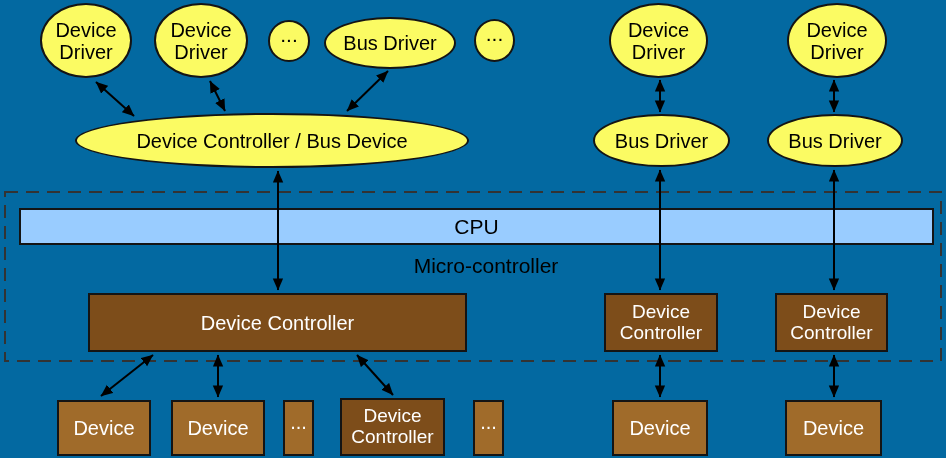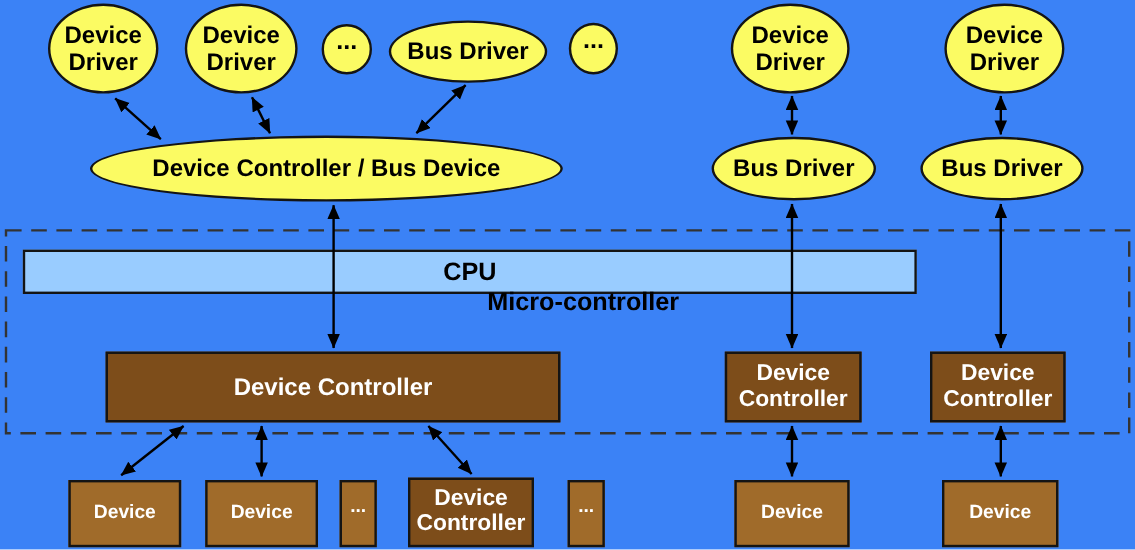--- a/index.html
+++ b/index.html
@@ -1,24 +1,23 @@
 <!DOCTYPE html>
 <html style="--driver-yellow: #FBFB63; --cpu-blue: #99CCFF; --controller-brown: #7D4D1A; --device-brown: #A06B2A; --outline: #141414; --arrow-black: #000000; --dash-gray: #333333; --box-text-white: #FFFFFF;"><head>
 <meta charset="utf-8">
 <style>
   html, body { margin: 0; padding: 0; background: #ffffff; }
   * { box-sizing: border-box; }
   .canvas {
     position: relative;
     width: 946px;
     height: 458px;
-    background: #3b82f6;
+    background: #0369a1;
     font-family: "Liberation Sans", sans-serif;
     overflow: hidden;
-    font-weight: bold;
   }
   .node {
     position: absolute;
     display: flex;
     align-items: center;
     justify-content: center;
     text-align: center;
     color: #000;
     z-index: 1;
     line-height: 1.1;
@@ -39,21 +38,21 @@
     background: var(--controller-brown, #7D4D1A);
     border: 2px solid var(--outline, #111);
     color: var(--box-text-white, #fff);
     font-size: 20px;
   }
   .ctrl-box.two-line { font-size: 19px; }
   .dev-box {
     background: var(--device-brown, #A06B2A);
     border: 2px solid var(--outline, #111);
     color: var(--box-text-white, #fff);
-    font-size: 16px;
+    font-size: 20px;
   }
   .plain-label {
     font-size: 21px;
     color: #000;
   }
   .dots-raise { position: relative; top: -0.32em; }
   .overlay {
     position: absolute;
     left: 0; top: 0;
     width: 946px; height: 458px;
@@ -104,24 +103,24 @@
   <div class="node ellipse" style="left:75px;top:113px;width:394px;height:55px">
     <span>Device Controller / Bus Device</span>
   </div>
   <div class="node ellipse" style="left:593px;top:114px;width:137px;height:53px">
     <span>Bus Driver</span>
   </div>
   <div class="node ellipse" style="left:767px;top:114px;width:136px;height:53px">
     <span>Bus Driver</span>
   </div>
 
-  <div class="node cpu-bar" style="left:19px;top:208px;width:745px;height:37px">
+  <div class="node cpu-bar" style="left:19px;top:208px;width:915px;height:37px">
     <span>CPU</span>
   </div>
-  <div class="node plain-label" style="left:396px;top:239px;width:180px;height:26px">Micro-controller</div>
+  <div class="node plain-label" style="left:396px;top:253px;width:180px;height:26px">Micro-controller</div>
 
   <div class="node ctrl-box" style="left:88px;top:293px;width:379px;height:59px">
     <span>Device Controller</span>
   </div>
   <div class="node ctrl-box two-line" style="left:604px;top:293px;width:114px;height:59px">
     <span>Device Controller</span>
   </div>
   <div class="node ctrl-box two-line" style="left:775px;top:293px;width:113px;height:59px">
     <span>Device Controller</span>
   </div>

